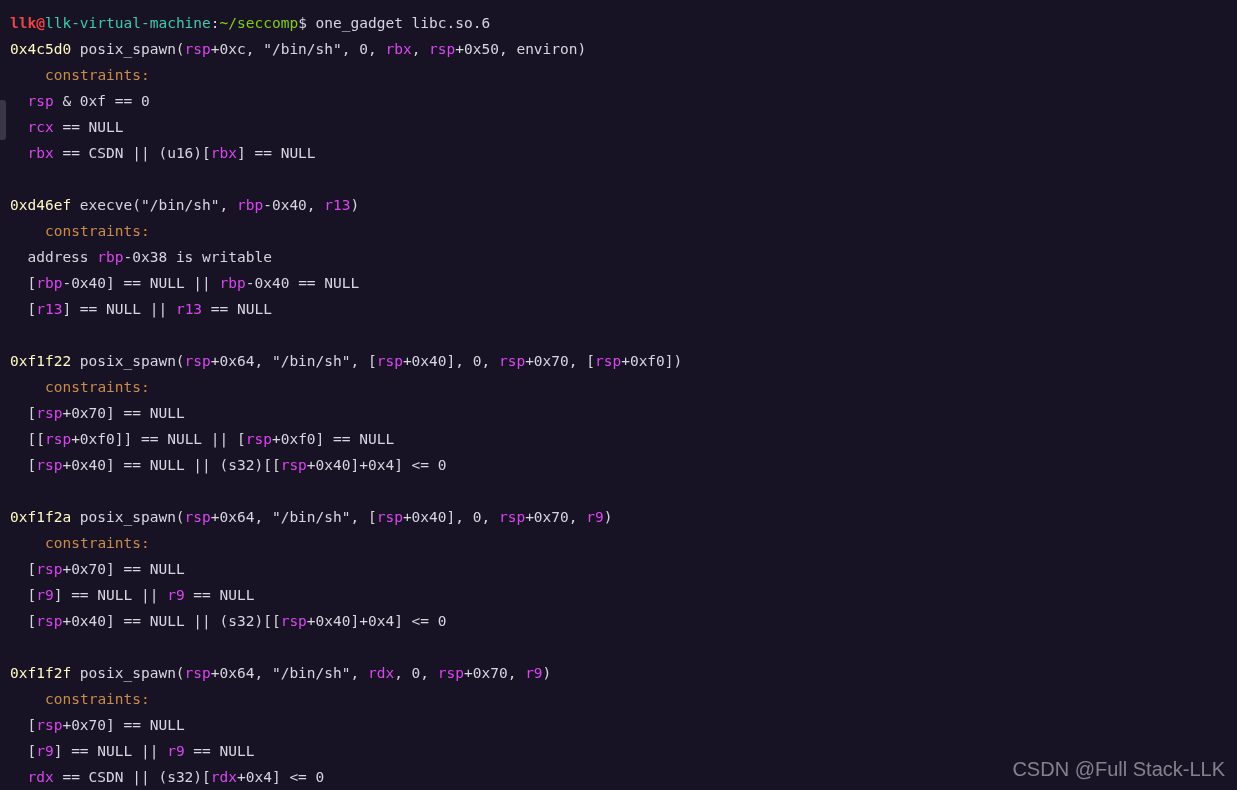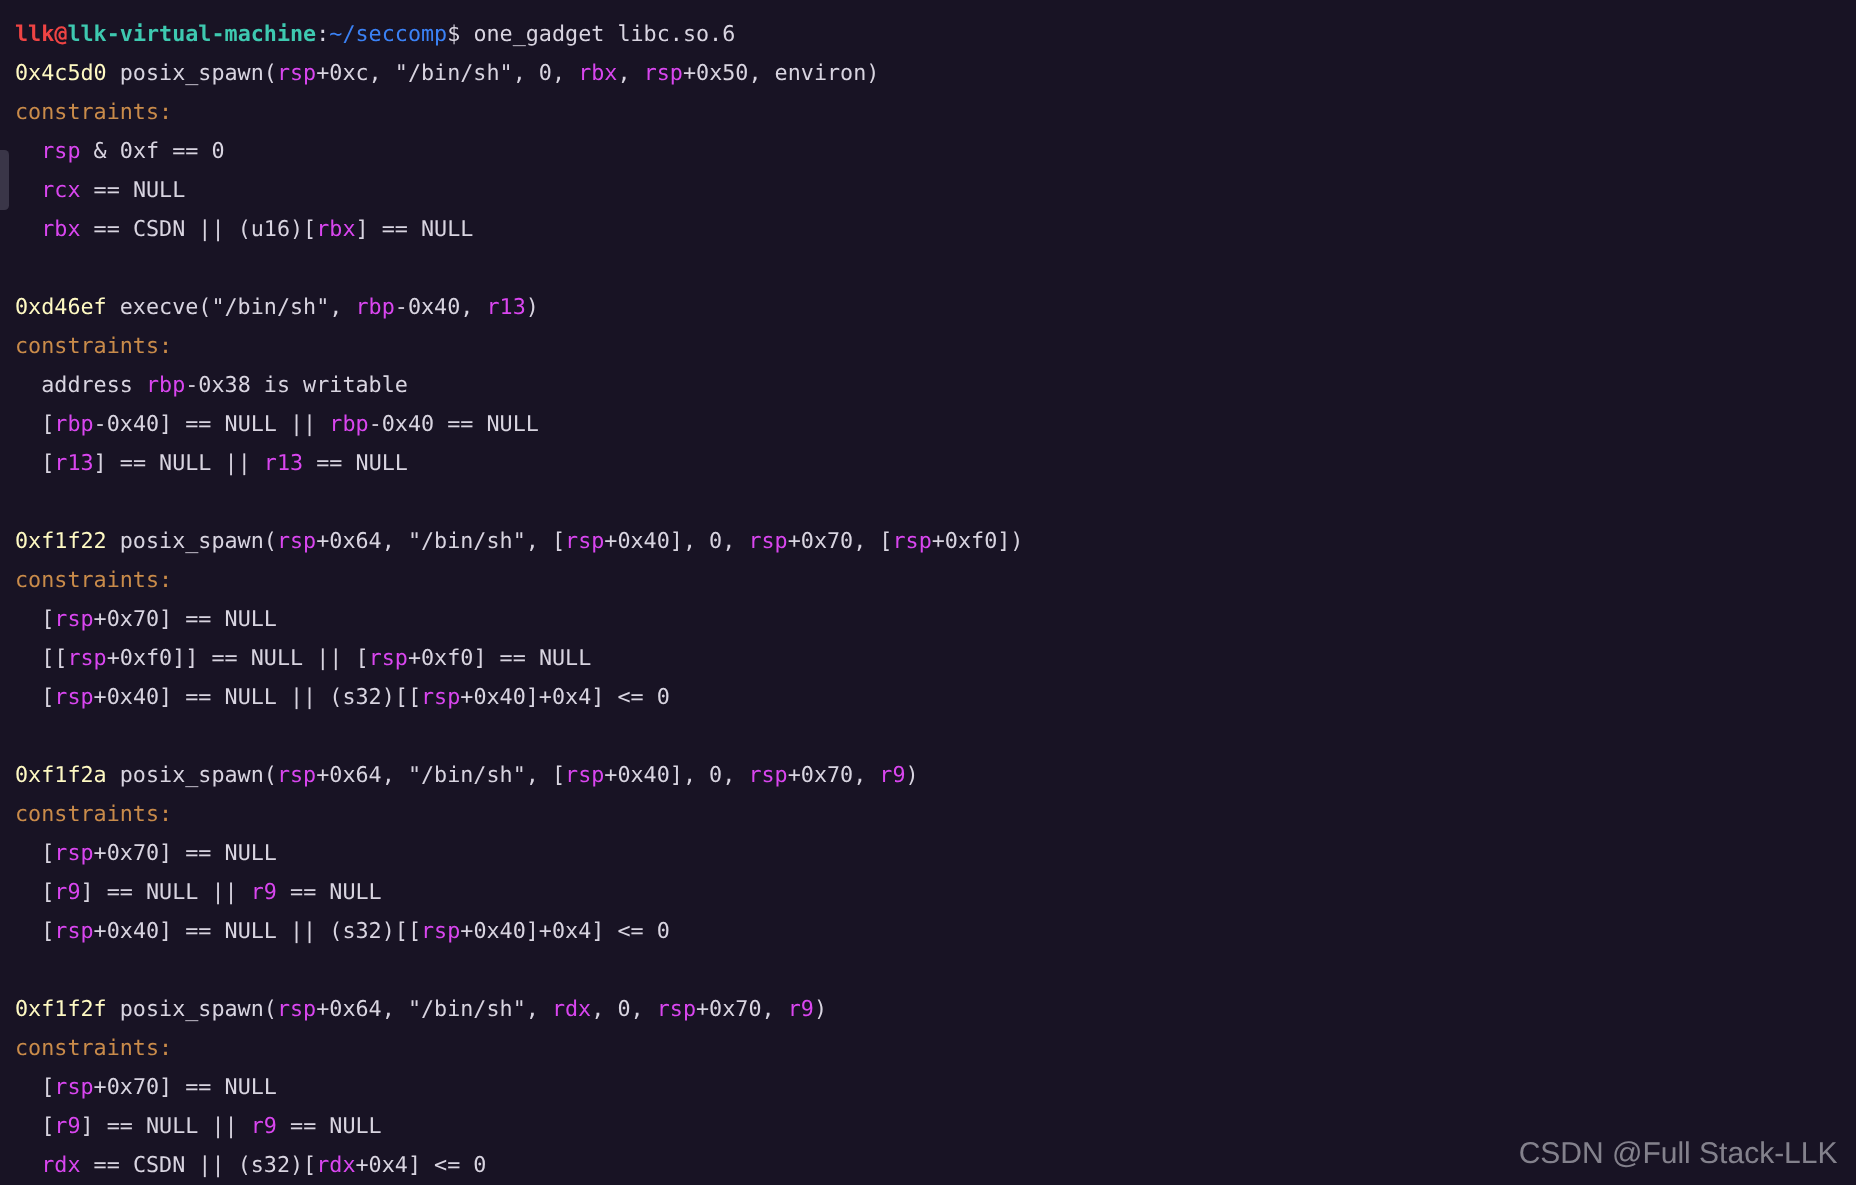--- a/index.html
+++ b/index.html
@@ -12,25 +12,25 @@
     line-height: 26px;
     width: 1237px;
     height: 790px;
     overflow: hidden;
   }
   .terminal {
     padding: 10px 10px;
     white-space: pre;
   }
   .user { color: #ef4444; font-weight: bold; }
-  .host { color: #3ec9b0; font-weight: bold; }
-  .path { color: #3b82f6; }
+  .host { color: #3ec9b0; font-weight: normal; }
+  .path { color: #84cc16; }
   .reg  { color: #d946ef; }
   .addr { color: #fef9c3; }
-  .key  { color: #c98b4a; }
+  .key  { color: #c98b4a; margin-left: 35px; }
   .text { color: #d8d4e0; }
   .watermark {
     position: absolute;
     right: 12px;
     bottom: 8px;
     color: rgba(220,220,225,0.55);
     font-family: Arial, sans-serif;
     font-size: 20px;
   }
   .sidebar-tab {

